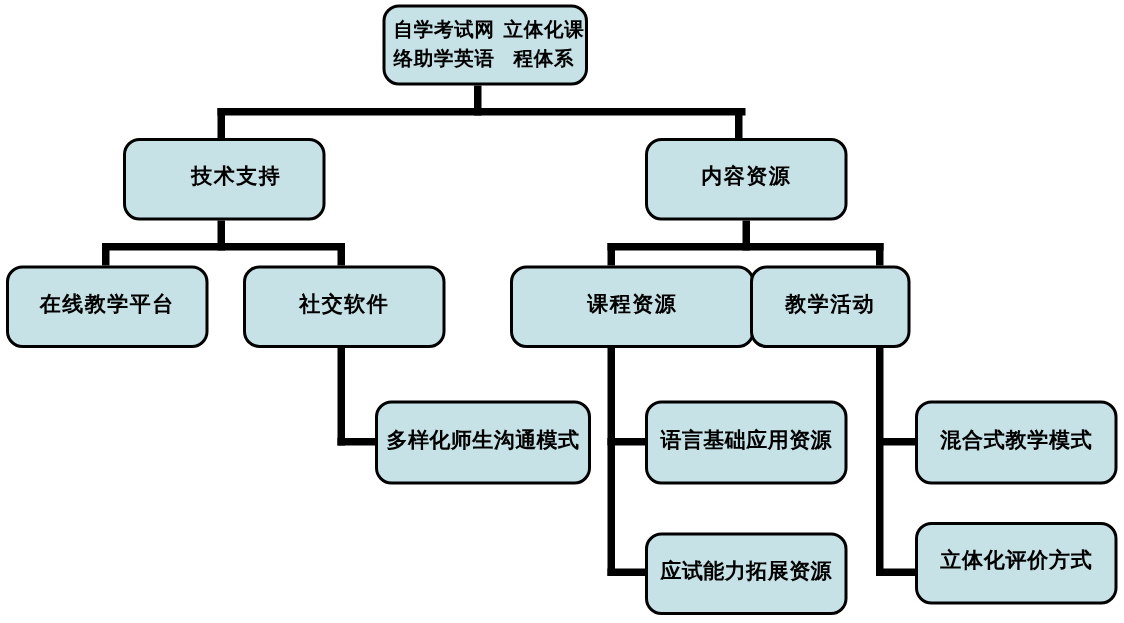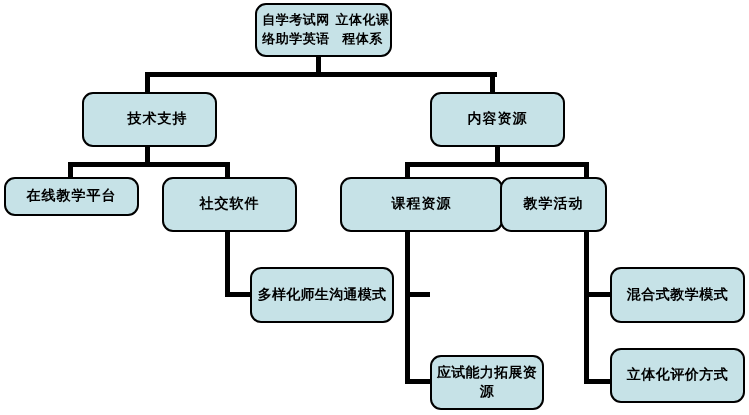--- a/index.html
+++ b/index.html
@@ -80,30 +80,31 @@
 
   <div class="node root" style="left:255px;top:3px;width:137px;height:54px;">
     <div>自学考试网络助学英语</div>
     <div>立体化课程体系</div>
   </div>
 
   <div class="node" style="left:82px;top:92px;width:135px;height:55px;padding-left:16px;">技术支持</div>
 
   <div class="node" style="left:430px;top:92px;width:135px;height:55px;">内容资源</div>
 
-  <div class="node" style="left:4px;top:177px;width:135px;height:39px;">在线教学平台</div>
+  <div class="node" style="left:4px;top:177px;width:135px;height:55px;">在线教学平台</div>
 
   <div class="node" style="left:162px;top:177px;width:135px;height:55px;">社交软件</div>
 
   <div class="node" style="left:340px;top:177px;width:163px;height:55px;">课程资源</div>
 
   <div class="node" style="left:500px;top:177px;width:107px;height:55px;">教学活动</div>
 
   <div class="node" style="left:250px;top:267px;width:144px;height:56px;letter-spacing:0.3px;">多样化师生沟通模式</div>
 
+  <div class="node" style="left:430px;top:267px;width:135px;height:56px;letter-spacing:0.3px;">语言基础应用资源</div>
 
   <div class="node" style="left:610px;top:267px;width:135px;height:56px;letter-spacing:0.5px;">混合式教学模式</div>
 
-  <div class="node" style="left:430px;top:355px;width:114px;height:55px;letter-spacing:0.3px;">应试能力拓展资源</div>
+  <div class="node" style="left:430px;top:355px;width:135px;height:55px;letter-spacing:0.3px;">应试能力拓展资源</div>
 
   <div class="node" style="left:610px;top:348px;width:135px;height:55px;letter-spacing:0.5px;">立体化评价方式</div>
 
 </div>
 
 </body></html>

